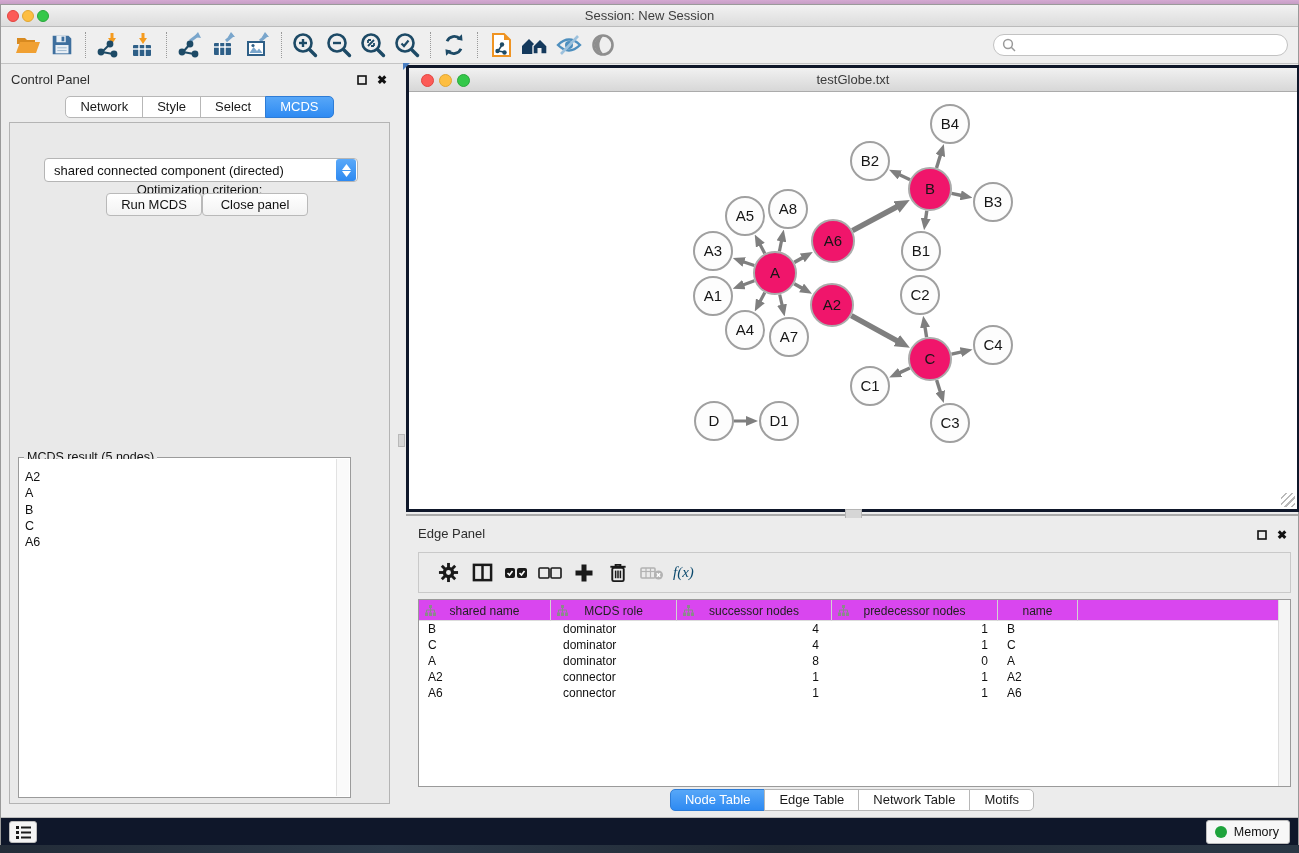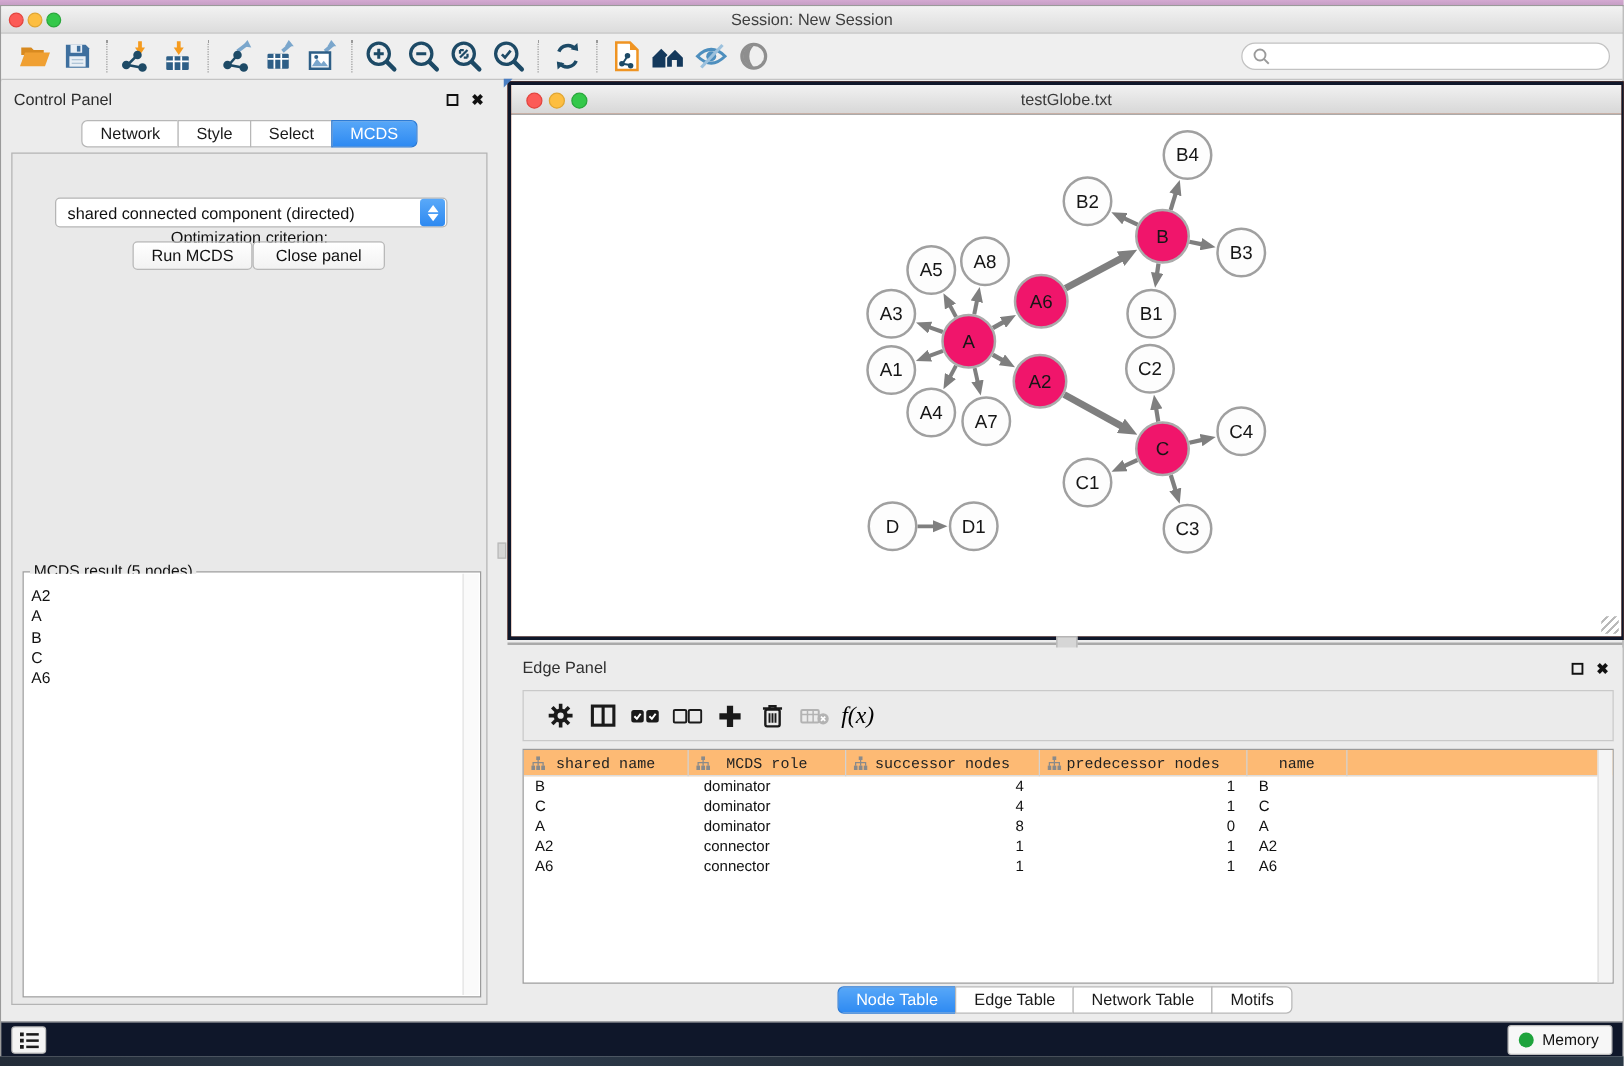--- a/index.html
+++ b/index.html
@@ -40,21 +40,21 @@
   .seg-btn:last-child { border-radius:0 5px 5px 0; }
   .seg-btn.active { background:linear-gradient(#57a7f8,#2e8af2); border-color:#2e7cd6; color:#fff; }
   .cp-body { position:absolute; left:8px; top:57px; width:381px; bottom:13px; background:#e9e9e9; border:1px solid #b4b4b4; }
   .opt-label { position:absolute; top:14px; left:0; right:0; text-align:center; font-size:13px; color:#111;margin-top:45px; }
   .dropdown { position:absolute; left:34px; top:35px; width:314px; height:24px; background:#fff; border:1px solid #b5b5b5; border-radius:4px; display:flex; align-items:center; }
   .dropdown .dd-text { flex:1; font-size:13px; color:#111; padding-left:9px; white-space:nowrap; overflow:hidden; }
   .dd-stepper { width:20px; height:22px; margin-right:1px; border-radius:3px; background:linear-gradient(#5aa9f9,#2d89f1); display:flex; flex-direction:column; align-items:center; justify-content:center; gap:1px; }
   .btn { position:absolute; top:70px; height:23px; background:linear-gradient(#fff,#f2f2f2); border:1px solid #b9b9b9; border-radius:4px; font-size:13px; color:#111; text-align:center; line-height:21px; }
   .btn-run { left:96px; width:96px; }
   .btn-close { left:192px; width:106px; }
-  .groupbox { position:absolute; left:8px; width:367px; top:334px; height:341px; border:1px solid #9b9b9b; background:#fff; }
+  .groupbox { position:absolute; left:8px; width:333px; top:334px; height:341px; border:1px solid #9b9b9b; background:#fff; }
   .groupbox legend.gb-title { position:absolute; top:-8px; left:5px; background:#e9e9e9; padding:0 3px; font-size:12.5px; color:#111; }
   .gb-list { position:absolute; left:1px; top:1px; right:15px; bottom:1px; background:#fff; padding:10px 0 0 5px; }
   .gb-list .list-item { font-size:12.5px; line-height:16.3px; color:#111; }
   .gb-scroll { position:absolute; top:1px; right:1px; bottom:1px; width:13px; background:#fafafa; border-left:1px solid #e2e2e2; }
 
   
   .network-window { position:absolute; left:405px; top:0; width:894px; height:447px; border:3px solid #0f172a; background:#c2410c; }
   .nw-titlebar { position:relative; height:24px; background:linear-gradient(#f1f1f1,#d7d7d7); border-bottom:1px solid #ababab; }
   .nw-btn { position:absolute; top:6px; width:13px; height:13px; border-radius:50%; }
   .nw-red { left:12px; background:#fc5b57; border:1px solid #e2453f; }
@@ -69,23 +69,23 @@
   .v-handle { position:absolute; left:397px; top:369px; width:7px; height:13px; background:#d6d6d6; border:1px solid #b9b9b9; }
   .h-split-line { position:absolute; left:405px; right:0; top:449px; height:2px; background:#a9a9a9; }
   .h-handle { position:absolute; left:844px; top:444px; width:17px; height:11px; background:#d6d6d6; border:1px solid #b4b4b4; }
 
   
   .table-panel { position:absolute; left:405px; top:453px; right:0; bottom:0; background:#ececec; }
   .tp-header { position:relative; height:30px; }
   .tp-header .ph-title { position:absolute; left:12px; top:8px; font-size:13px; color:#2e2e2e; }
   .tp-toolbar { position:absolute; left:12px; right:7px; top:34px; height:41px; background:#ebebeb; border:1px solid #c9c9c9; display:flex; align-items:center; padding-left:12px; }
   .tt-btn { width:34px; height:34px; display:flex; align-items:center; justify-content:center; }
-  .fx-label { font-size:19px; font-family:"Liberation Serif",serif; font-style:italic; color:#000000; margin-left:4px; }
+  .fx-label { font-size:15px; font-family:"Liberation Serif",serif; font-style:italic; color:#0c4a6e; margin-left:4px; }
   .tbl { position:absolute; left:12px; right:7px; top:81px; height:188px; background:#fff; border:1px solid #9a9a9a; overflow:hidden; }
-  .tbl-header { display:flex; height:21px; background:#fdba74; border-bottom:1px solid #dcdcdc;font-family:Liberation Mono, monospace; }
+  .tbl-header { display:flex; height:21px; background:#d946ef; border-bottom:1px solid #dcdcdc; }
   .th-cell { position:relative; display:flex; align-items:center; justify-content:center; font-size:12px; color:#222; border-right:1px solid #d2d2d2; height:21px; }
   .th-cell .tree-ic { position:absolute; left:6px; top:5px; }
   .tbl-row { display:flex; height:16px; }
   .td { font-size:12px; color:#101010; line-height:16px; white-space:nowrap; overflow:hidden; }
   .td.c0 { padding-left:9px; } .td.c1 { padding-left:12px; }
   .td.c2 { text-align:right; padding-right:13px; } .td.c3 { text-align:right; padding-right:10px; }
   .td.c4 { padding-left:9px; }
   .tbl-scroll { position:absolute; top:0; right:0; bottom:0; width:12px; background:#f4f4f4; border-left:1px solid #ddd; }
   .bottom-tabs { position:absolute; left:0; right:0; top:271px; display:flex; justify-content:center; }
 

